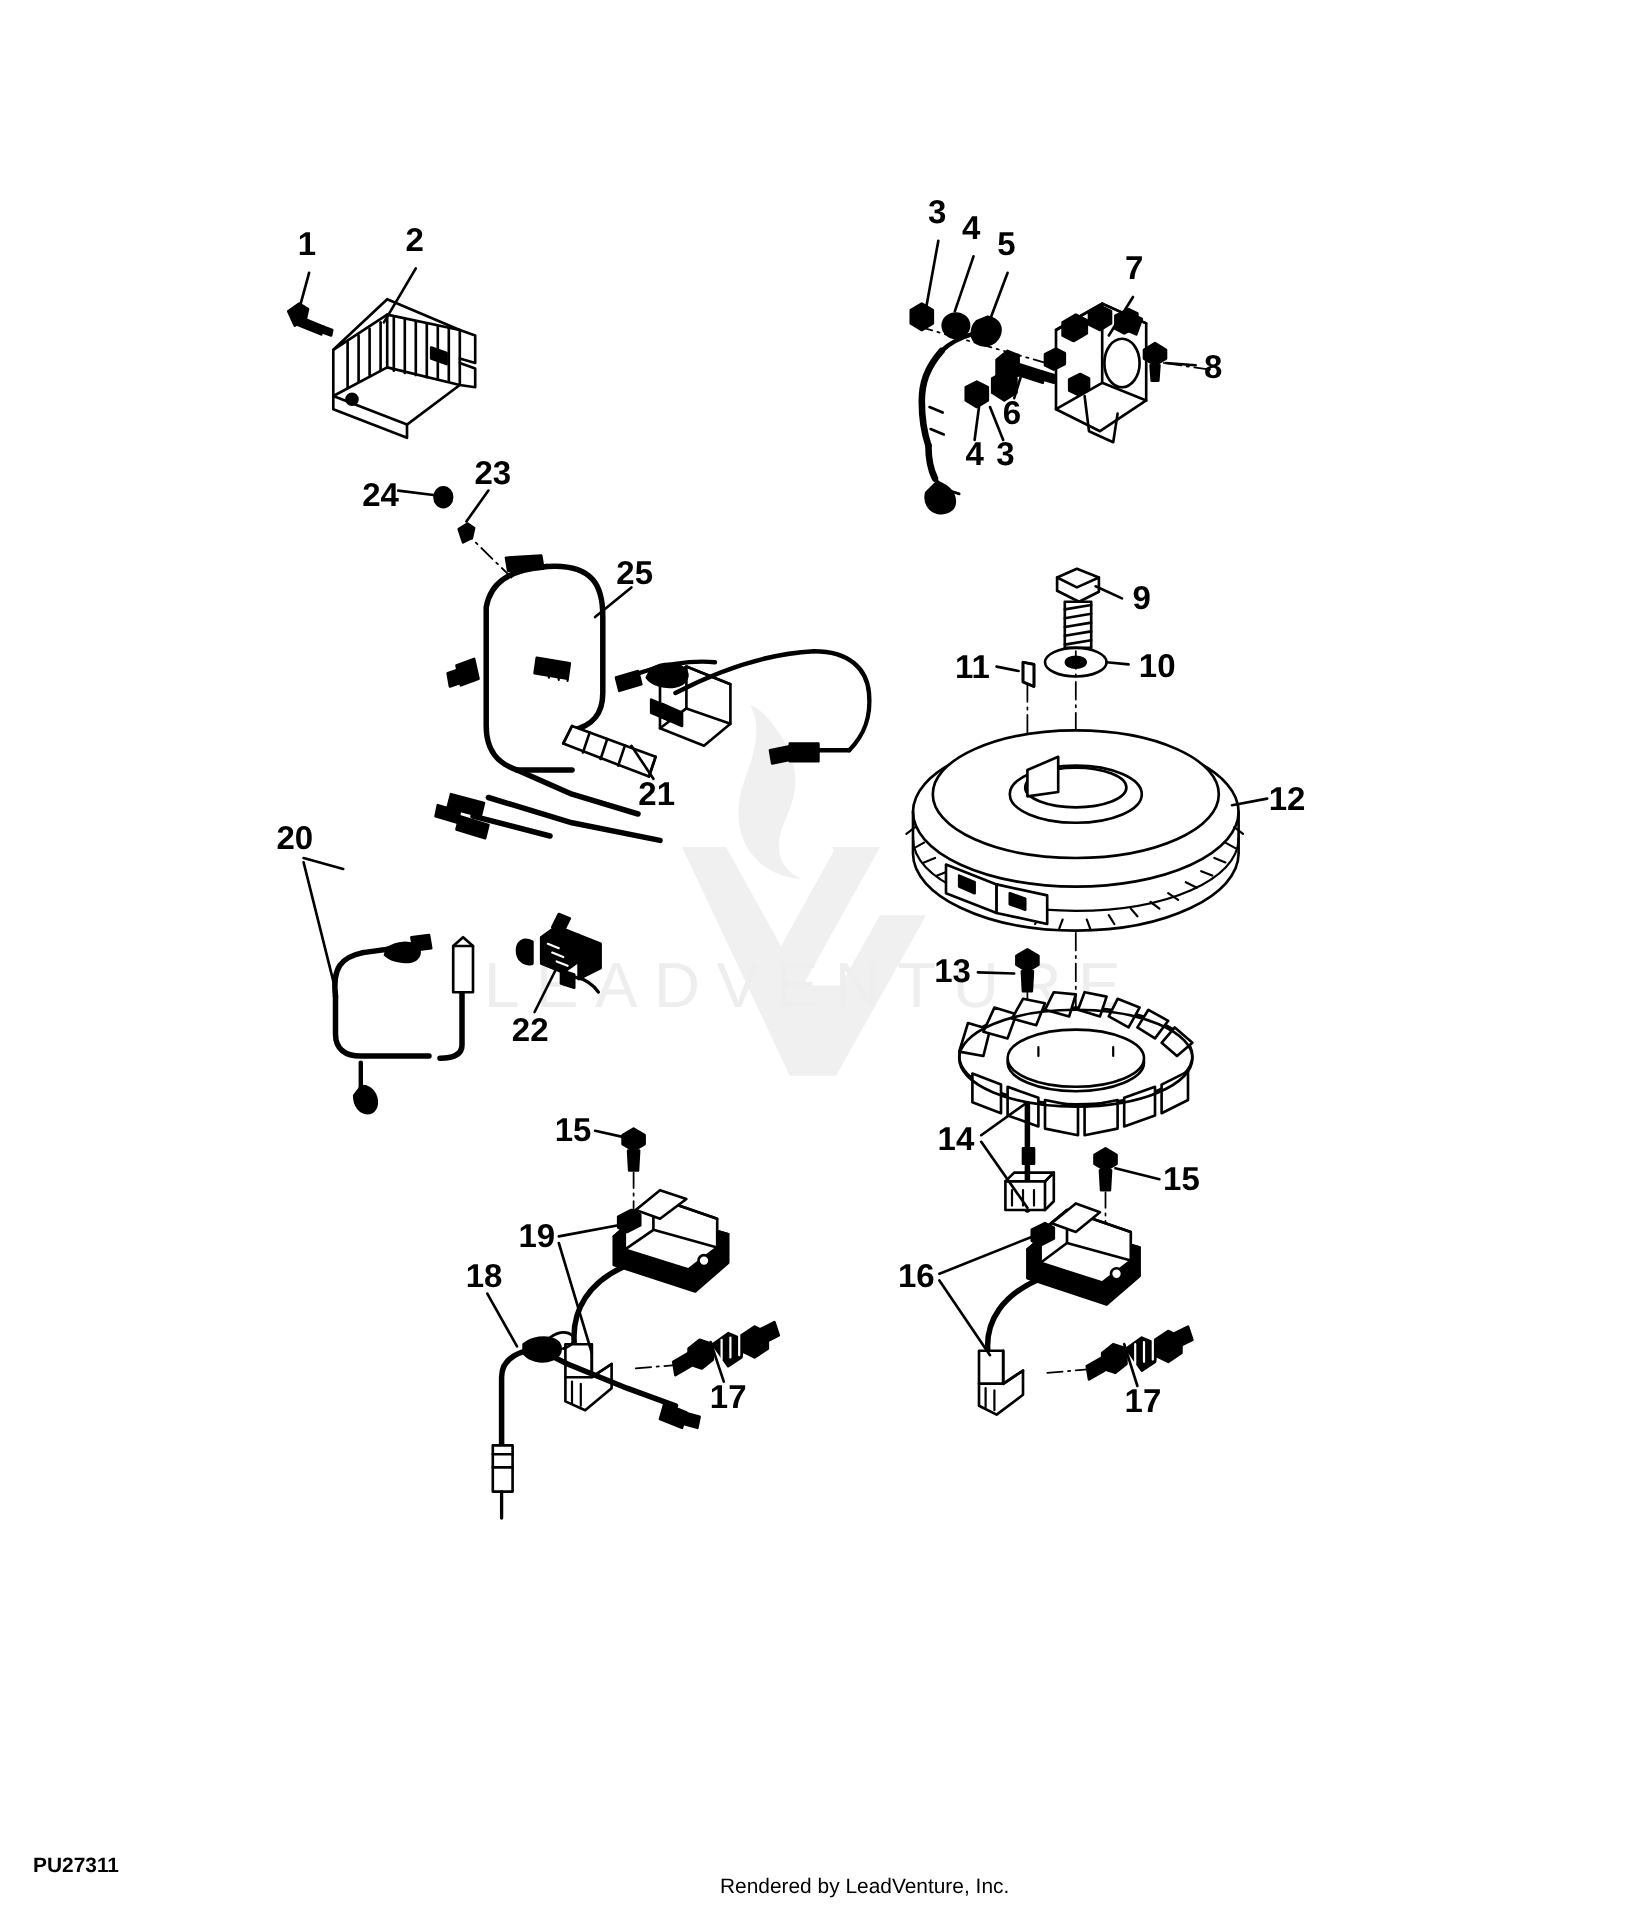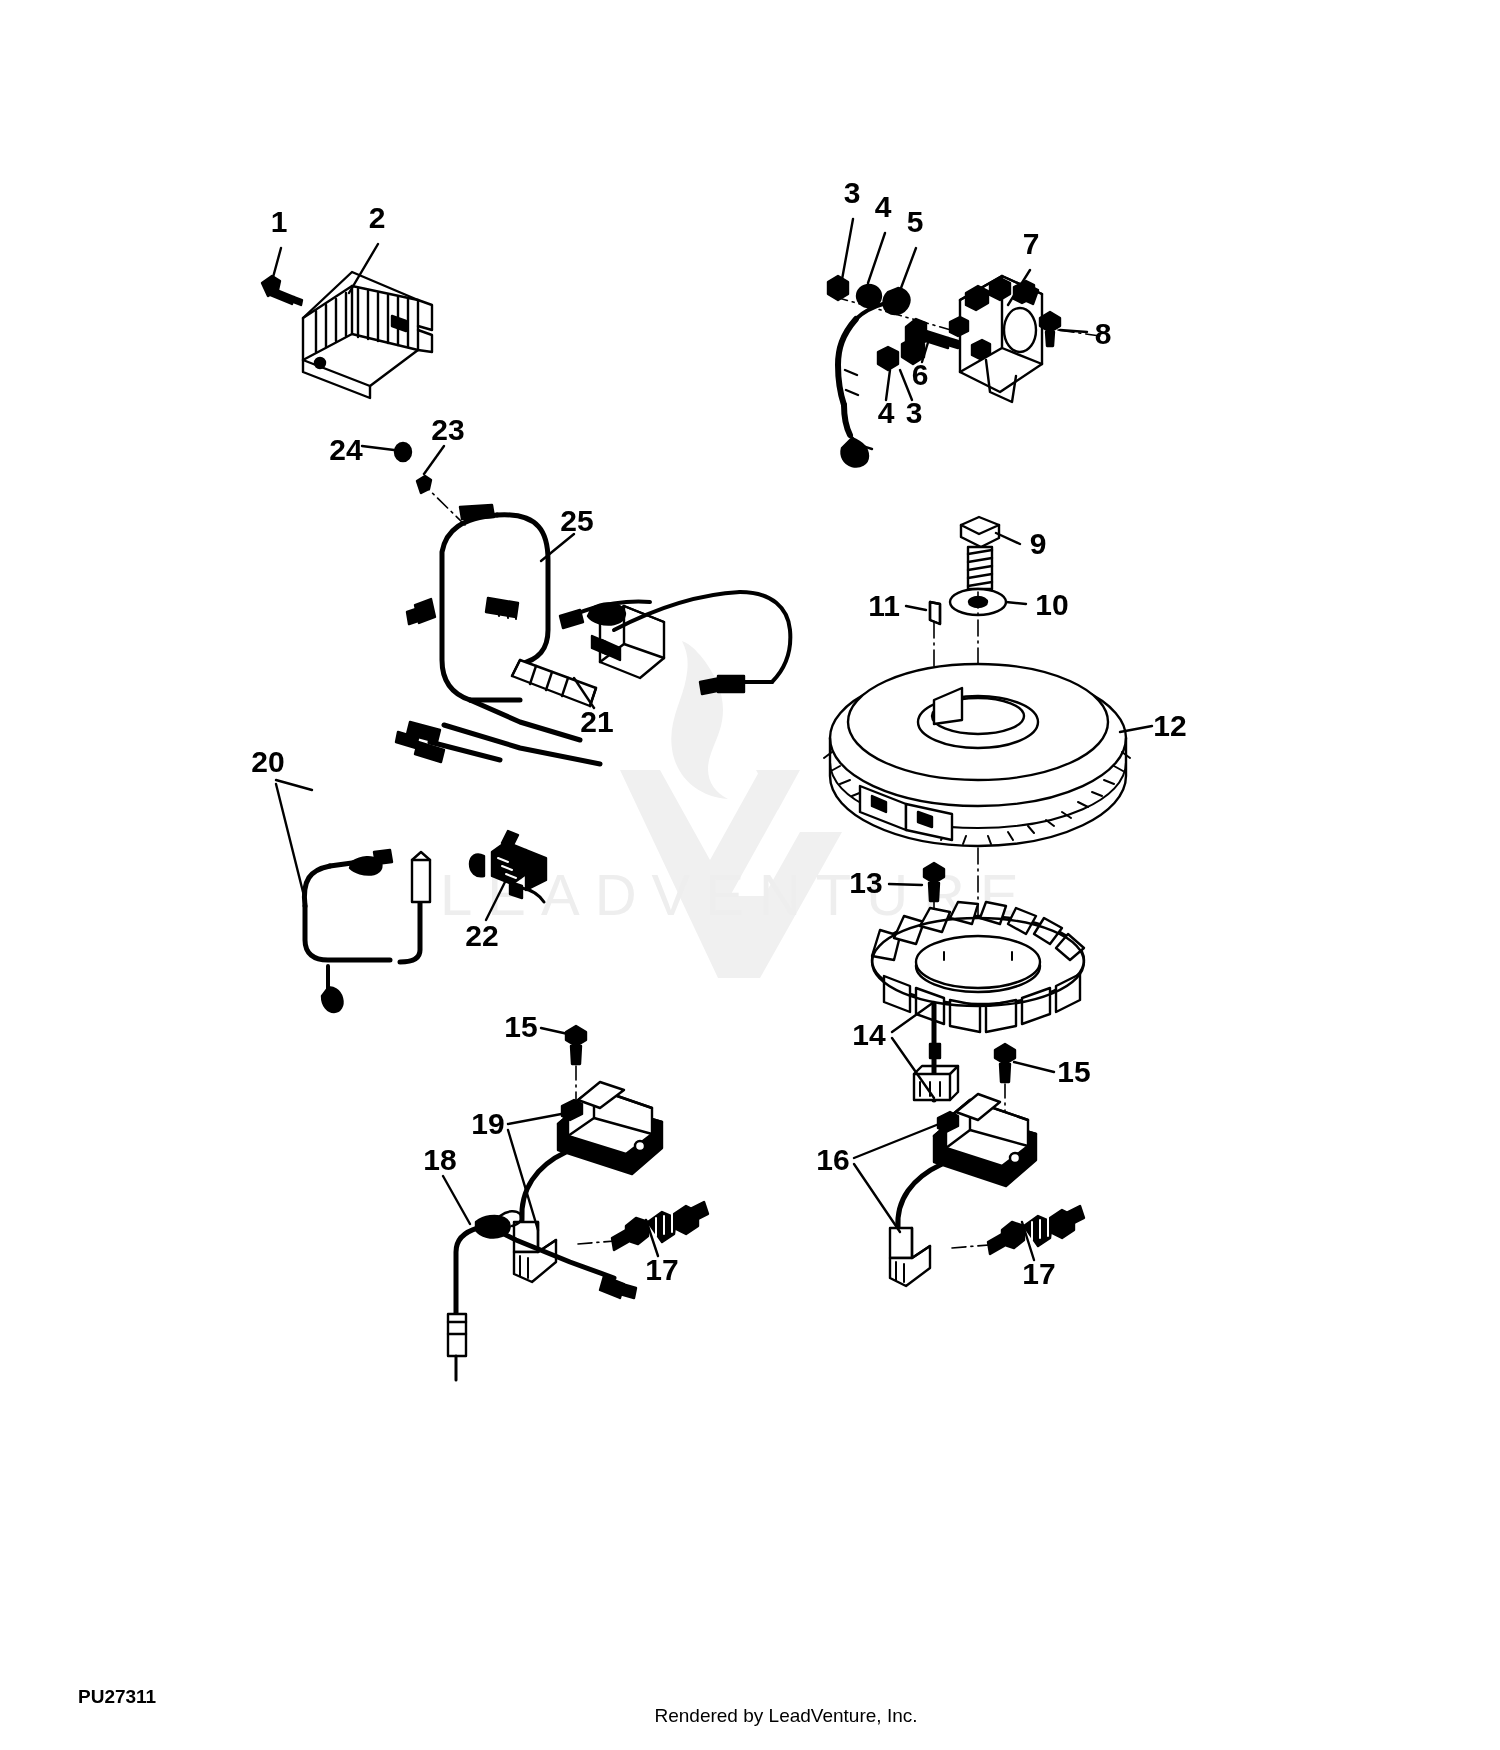--- a/index.html
+++ b/index.html
@@ -33,21 +33,20 @@
   }
   .footer-code {
     position: absolute;
     left: 30px;
     top: 1686px;
     font-family: "Liberation Sans", sans-serif;
     font-weight: bold;
     font-size: 19px;
     color: #000000;
     letter-spacing: 0px;
-    margin-left: 48px;
   }
   .footer-credit {
     position: absolute;
     left: 0;
     width: 1500px;
     top: 1705px;
     text-align: center;
     font-family: "Liberation Sans", sans-serif;
     font-size: 19px;
     color: #000000;

